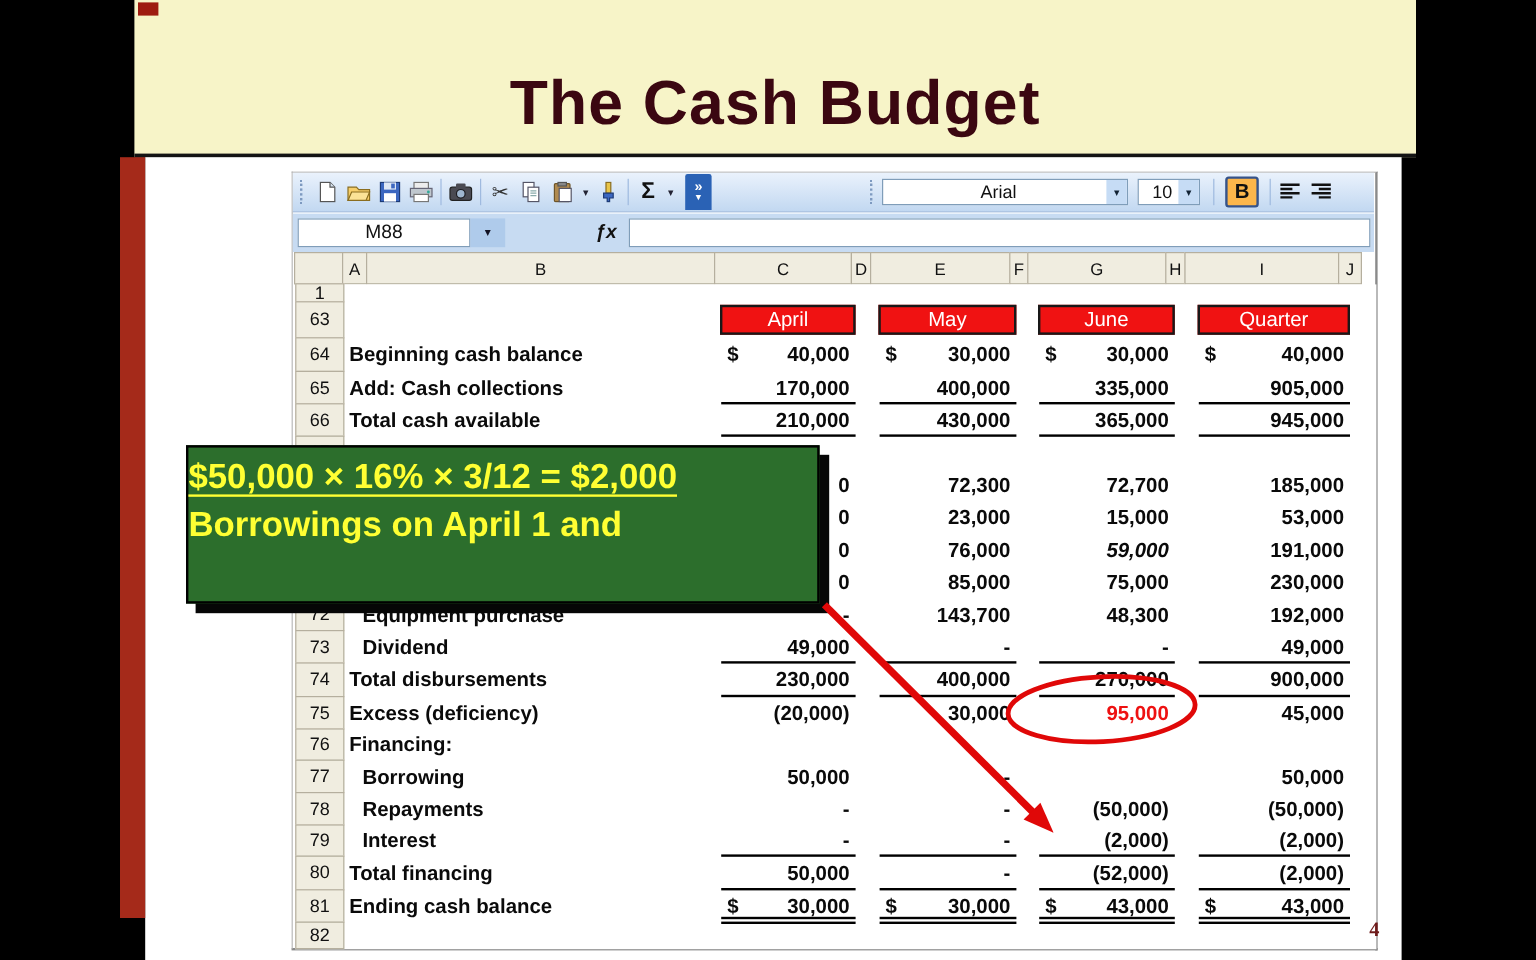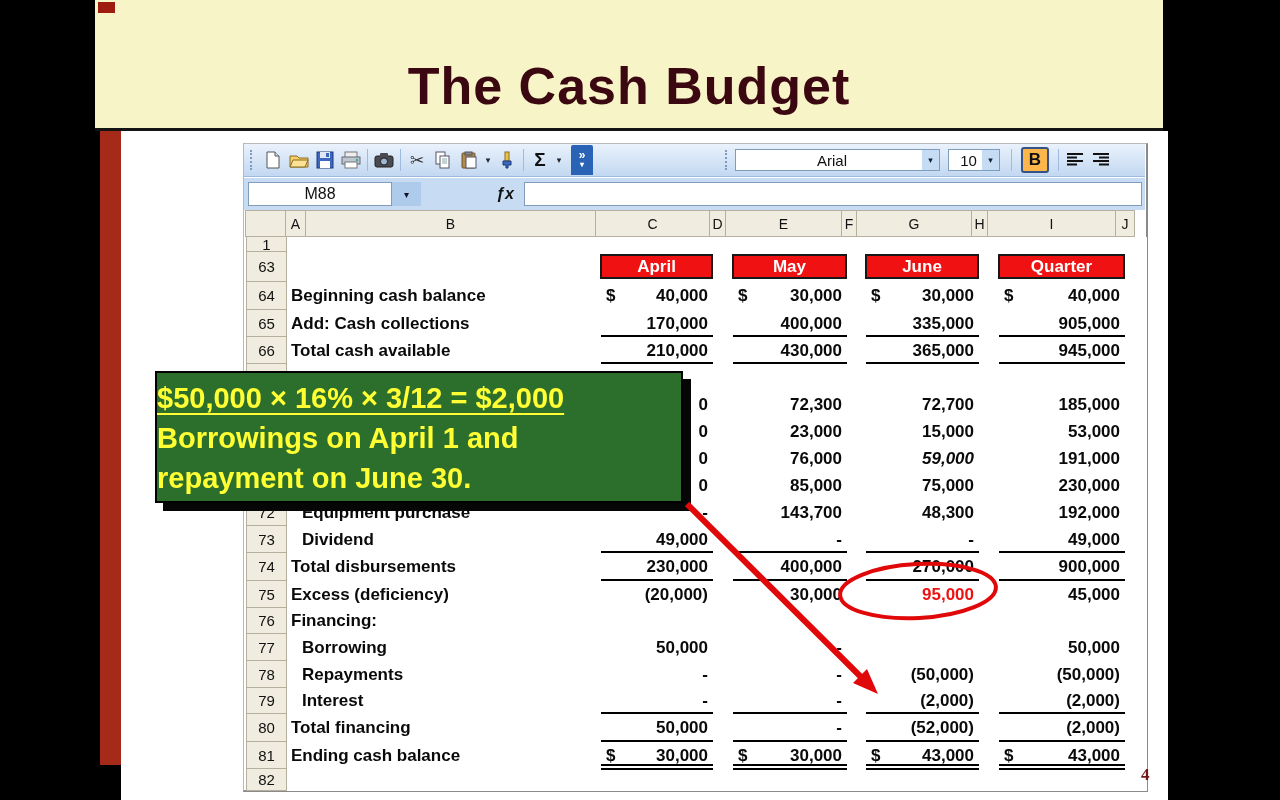--- a/index.html
+++ b/index.html
@@ -1,20 +1,20 @@
 <!DOCTYPE html>
 <html><head>
 <meta charset="utf-8">
 <style>
   html,body{margin:0;padding:0;background:#000;}
   *{box-sizing:border-box;font-family:"Liberation Sans",sans-serif;}
   .stage{position:relative;width:1280px;height:800px;background:#000;overflow:hidden;}
 
   
-  .band{position:absolute;left:95px;top:0;width:1068px;height:131px;background:#F7F4C8;border-bottom:3px solid #141414;}
+  .band{position:absolute;left:112px;top:0;width:1068px;height:131px;background:#F7F4C8;border-bottom:3px solid #141414;}
   .red-notch{position:absolute;left:3px;top:2px;width:17px;height:11px;background:#9E1B10;}
   .title{position:absolute;left:0;top:56px;width:100%;text-align:center;font-size:52px;font-weight:bold;color:#3B0711;letter-spacing:1px;}
   .paper{position:absolute;left:121px;top:131px;width:1047px;height:669px;background:#FFFFFF;}
   .stripe{position:absolute;left:100px;top:131px;width:21px;height:634px;background:#A52A1A;}
   .pagenum{position:absolute;left:1141px;top:765px;width:20px;font-family:"Liberation Serif",serif;font-size:17px;font-weight:bold;color:#6E1A1A;}
 
   
   .excel{position:absolute;left:243px;top:143px;width:905px;height:649px;background:#fff;border:1px solid #b9b9b9;border-right:2px solid #8a8a8a;border-bottom:2px solid #8a8a8a;}
   .tbrow{position:absolute;left:0;top:0;width:901px;height:33px;background:linear-gradient(#EAF2FC,#C2D8F1);border-bottom:1px solid #9DB9DD;display:flex;align-items:center;}
   .tb-std{display:flex;align-items:center;height:100%;width:479px;padding-left:4px;}
@@ -46,21 +46,21 @@
 
   
   .sheet{position:absolute;left:2px;top:93px;width:901px;background:#fff;}
   .srow{display:flex;}
   .rh{width:41px;background:#F0EDE0;border:1px solid #B5AF9E;margin-top:-1px;display:flex;align-items:center;justify-content:center;font-size:15px;color:#111;flex:0 0 auto;}
   .lc{width:312px;display:flex;align-items:center;font-size:17px;font-weight:bold;color:#0a0a0a;white-space:nowrap;overflow:hidden;flex:0 0 auto;}
   .vc{display:flex;align-items:center;justify-content:flex-end;padding-right:6px;font-size:17px;font-weight:bold;color:#0a0a0a;position:relative;flex:0 0 auto;white-space:nowrap;}
   .sp{flex:0 0 auto;}
   .vc .dollar{margin-right:auto;padding-left:7px;}
   .vc .red{color:#EE1111;}
-  .month{position:absolute;left:1px;right:1px;top:2px;bottom:3px;background:#F01212;border:2px solid #181818;color:#fff;font-size:17px;font-weight:bold;display:flex;align-items:center;justify-content:center;}
+  .month{position:absolute;left:1px;right:1px;top:2px;bottom:3px;background:#F01212;border:2px solid #181818;color:#fff;font-size:17px;font-weight:normal;display:flex;align-items:center;justify-content:center;}
   i.ul{position:absolute;left:2px;right:1px;bottom:0;height:0;border-top:2px solid #000;}
   i.dul{position:absolute;left:2px;right:1px;bottom:-1px;height:6px;border-top:2px solid #000;border-bottom:2px solid #000;}
 
   
   .callout{position:absolute;left:155px;top:371px;width:528px;height:132px;background:#2C6E2C;border:2px solid #000;box-shadow:8px 8px 0 #060606;text-align:left;color:#FFFF33;font-weight:bold;padding-top:5px;z-index:5;}
   .callout .c1{font-size:29px;line-height:40px;text-decoration:underline;text-decoration-thickness:2px;text-underline-offset:5px;}
   .callout .c2,.callout .c3{font-size:29px;line-height:40px;}
 
   .overlay{position:absolute;left:0;top:0;width:1280px;height:800px;z-index:6;pointer-events:none;}
 </style>
@@ -623,21 +623,20 @@
           <div class="sp" style="width: 17px;"></div>
           <div class="vc" style="width: 129px;"></div>
           <div class="sp" style="width: 20px;"></div>
         </div>
       </div>
   </div>
 
   <div class="callout">
     <div class="c1">$50,000 × 16% × 3/12 = $2,000</div>
     <div class="c2">Borrowings on April 1 and</div>
-    <div class="c3">repayment on June 30.</div>
   </div>
 
   <svg class="overlay" viewBox="0 0 1280 800">
     <ellipse cx="918" cy="591" rx="78" ry="27" fill="none" stroke="#E00808" stroke-width="4" transform="rotate(-3 918 591)"></ellipse>
     <line x1="687" y1="504" x2="862" y2="678" stroke="#E00808" stroke-width="6"></line>
     <polygon points="878,694 853,683 867,669" fill="#E00808"></polygon>
   </svg>
 
   <div class="pagenum">4</div>
 </div>

